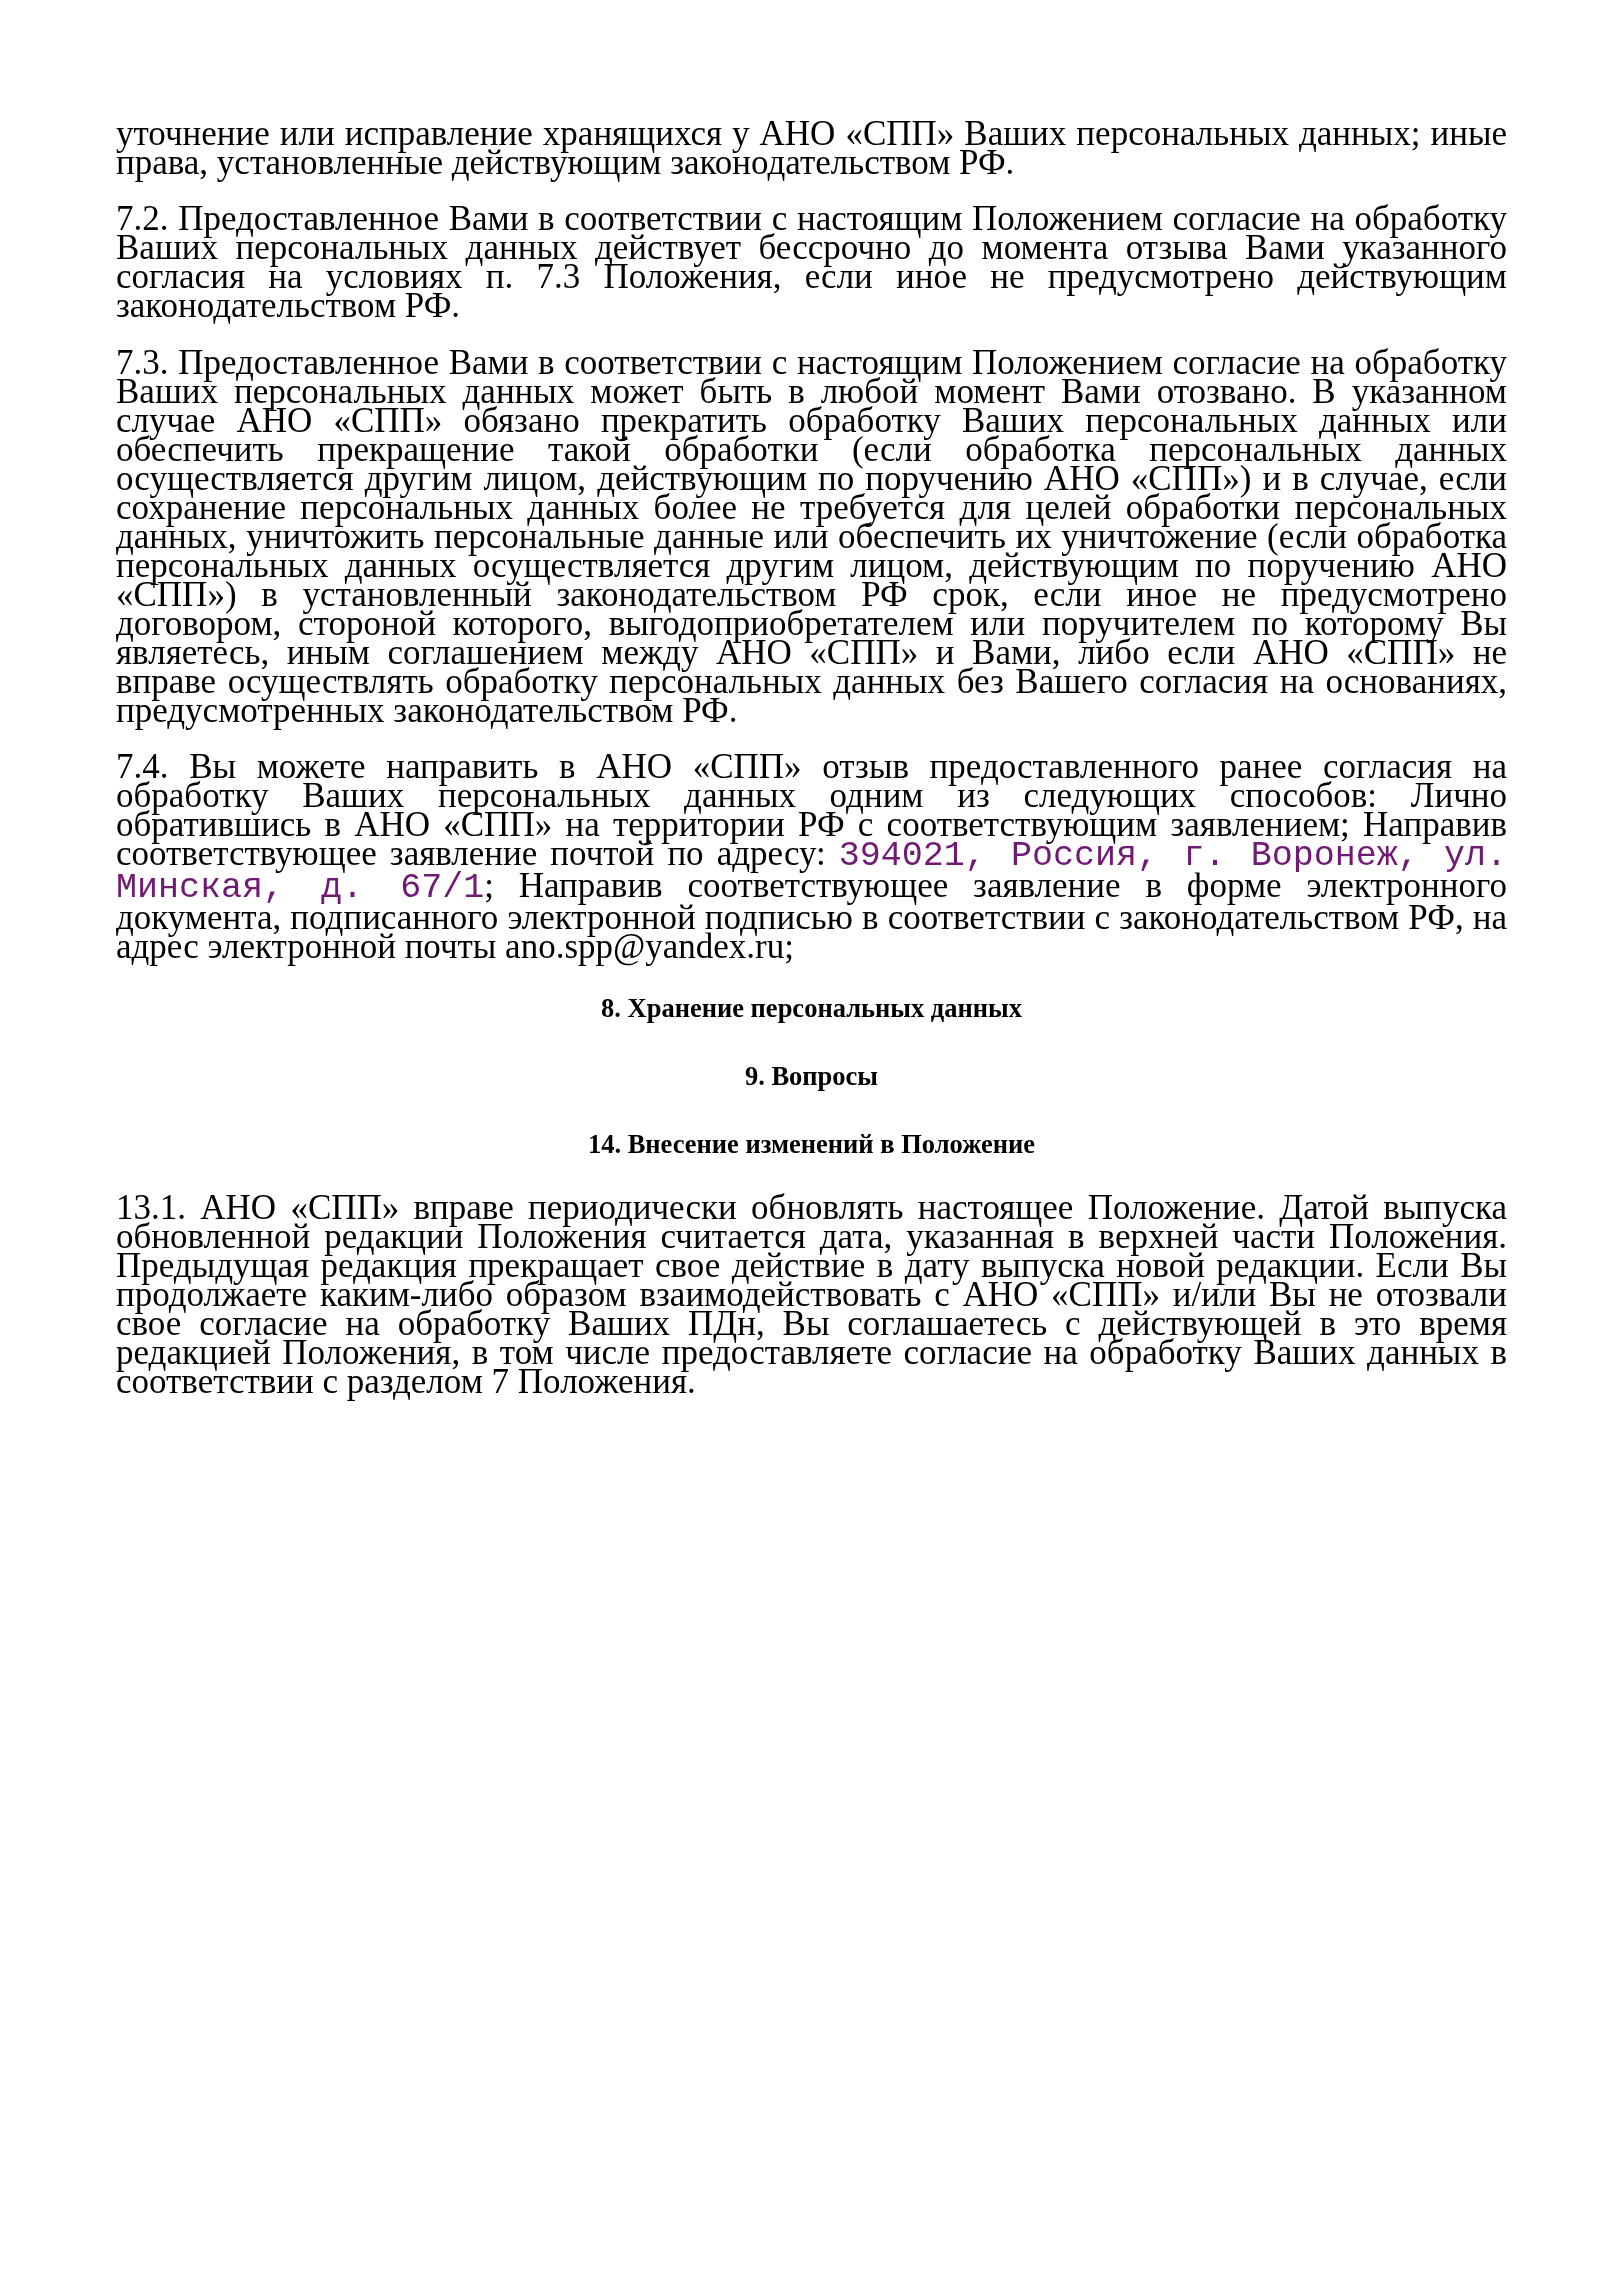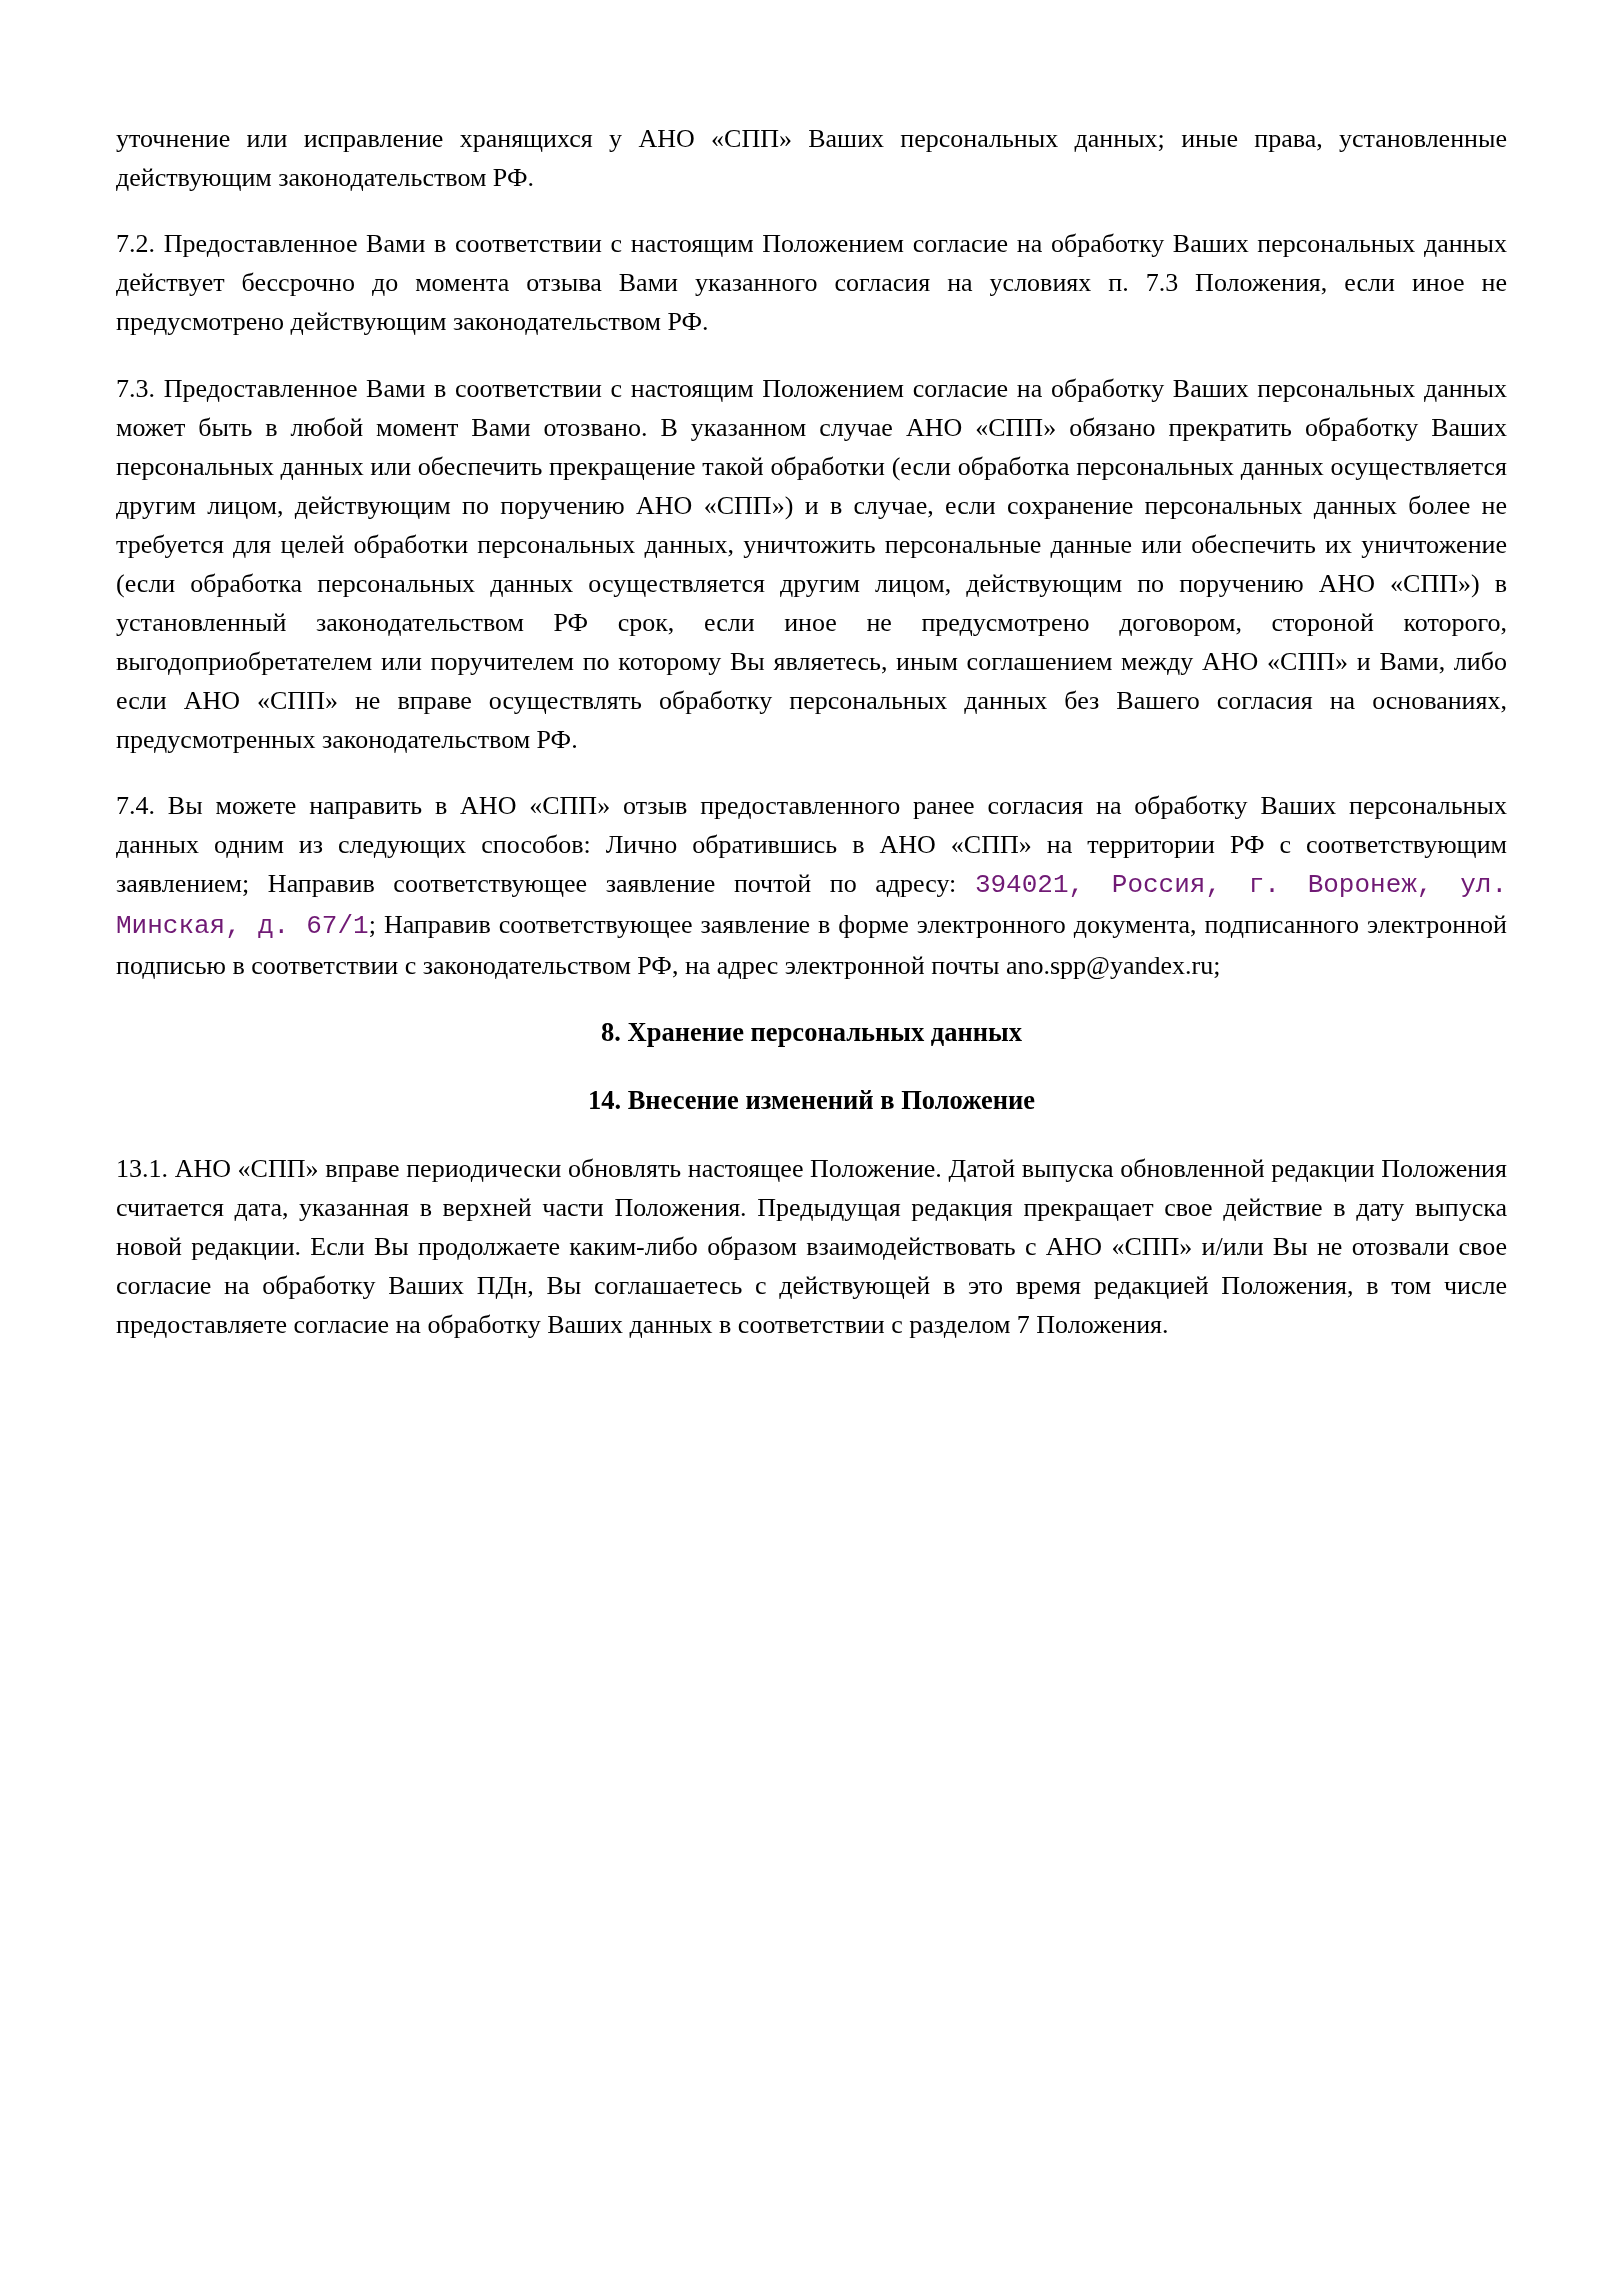--- a/index.html
+++ b/index.html
@@ -12,38 +12,39 @@
     color: #000000;
   }
   .page {
     position: absolute;
     left: 116px;
     top: 119px;
     width: 1391px;
   }
   p {
     margin: 0 0 27.4px 0;
-    font-size: 26px;
-    line-height: 39px;
+    font-size: 35px;
+    line-height: 29px;
     text-align: justify;
   }
   h2 {
     margin: 0 0 29px 0;
     font-size: 26.5px;
     line-height: 39px;
     font-weight: bold;
     text-align: center;
   }
   .addr { color: #701a75; font-family: Liberation Mono, monospace; }
 </style>
 </head>
 <body>
 
 <div class="page">
   <p>уточнение или исправление хранящихся у АНО «СПП» Ваших персональных данных; иные права, установленные действующим законодательством РФ.</p>
   <p>7.2. Предоставленное Вами в соответствии с настоящим Положением согласие на обработку Ваших персональных данных действует бессрочно до момента отзыва Вами указанного согласия на условиях п. 7.3 Положения, если иное не предусмотрено действующим законодательством РФ.</p>
   <p>7.3. Предоставленное Вами в соответствии с настоящим Положением согласие на обработку Ваших персональных данных может быть в любой момент Вами отозвано. В указанном случае АНО «СПП» обязано прекратить обработку Ваших персональных данных или обеспечить прекращение такой обработки (если обработка персональных данных осуществляется другим лицом, действующим по поручению АНО «СПП») и в случае, если сохранение персональных данных более не требуется для целей обработки персональных данных, уничтожить персональные данные или обеспечить их уничтожение (если обработка персональных данных осуществляется другим лицом, действующим по поручению АНО «СПП») в установленный законодательством РФ срок, если иное не предусмотрено договором, стороной которого, выгодоприобретателем или поручителем по которому Вы являетесь, иным соглашением между АНО «СПП» и Вами, либо если АНО «СПП» не вправе осуществлять обработку персональных данных без Вашего согласия на основаниях, предусмотренных законодательством РФ.</p>
   <p><span>7.4. Вы можете направить в АНО «СПП» отзыв предоставленного ранее согласия на обработку Ваших персональных данных одним из следующих способов: Лично обратившись в АНО «СПП» на территории РФ с соответствующим заявлением; Направив соответствующее заявление почтой по адресу: </span><span class="addr">394021, Россия, г. Воронеж, ул. Минская, д. 67/1</span><span>; Направив соответствующее заявление в форме электронного документа, подписанного электронной подписью в соответствии с законодательством РФ, на адрес электронной почты ano.spp@yandex.ru;</span></p>
   <h2>8. Хранение персональных данных</h2>
+  <h2>9. Вопросы</h2>
   <h2>14. Внесение изменений в Положение</h2>
   <p>13.1. АНО «СПП» вправе периодически обновлять настоящее Положение. Датой выпуска обновленной редакции Положения считается дата, указанная в верхней части Положения. Предыдущая редакция прекращает свое действие в дату выпуска новой редакции. Если Вы продолжаете каким-либо образом взаимодействовать с АНО «СПП» и/или Вы не отозвали свое согласие на обработку Ваших ПДн, Вы соглашаетесь с действующей в это время редакцией Положения, в том числе предоставляете согласие на обработку Ваших данных в соответствии с разделом 7 Положения.</p>
 </div>
 
 
 </body></html>

